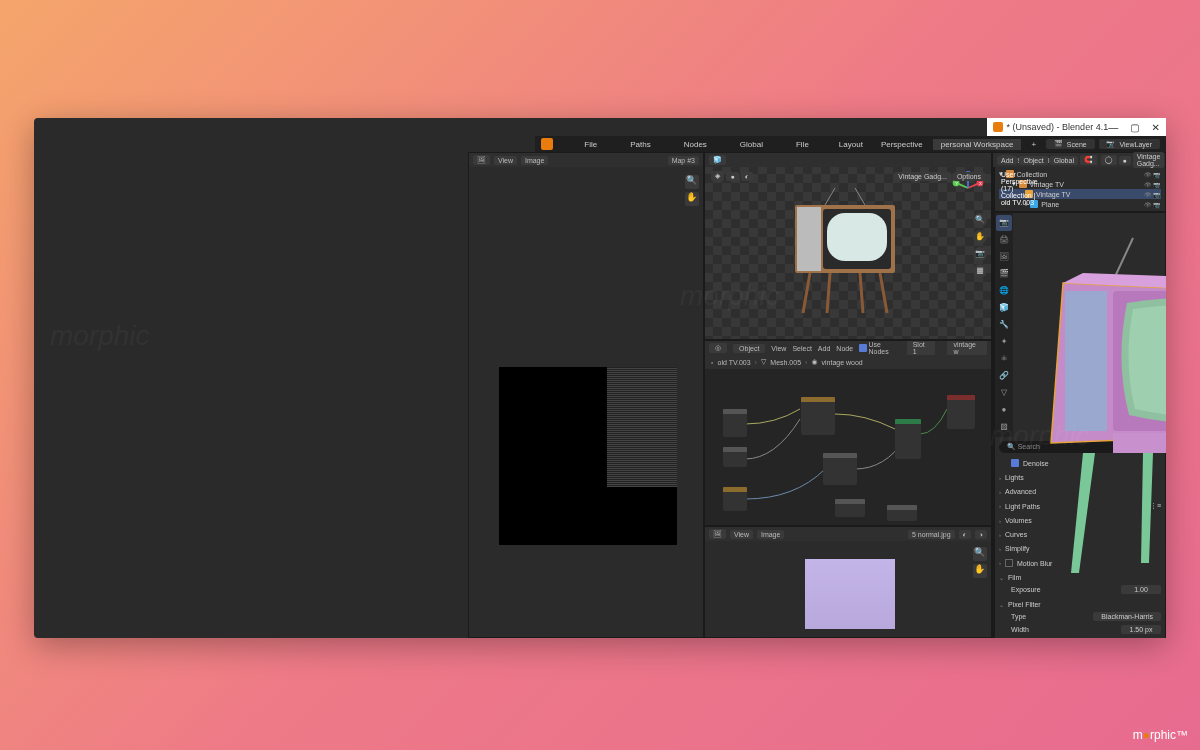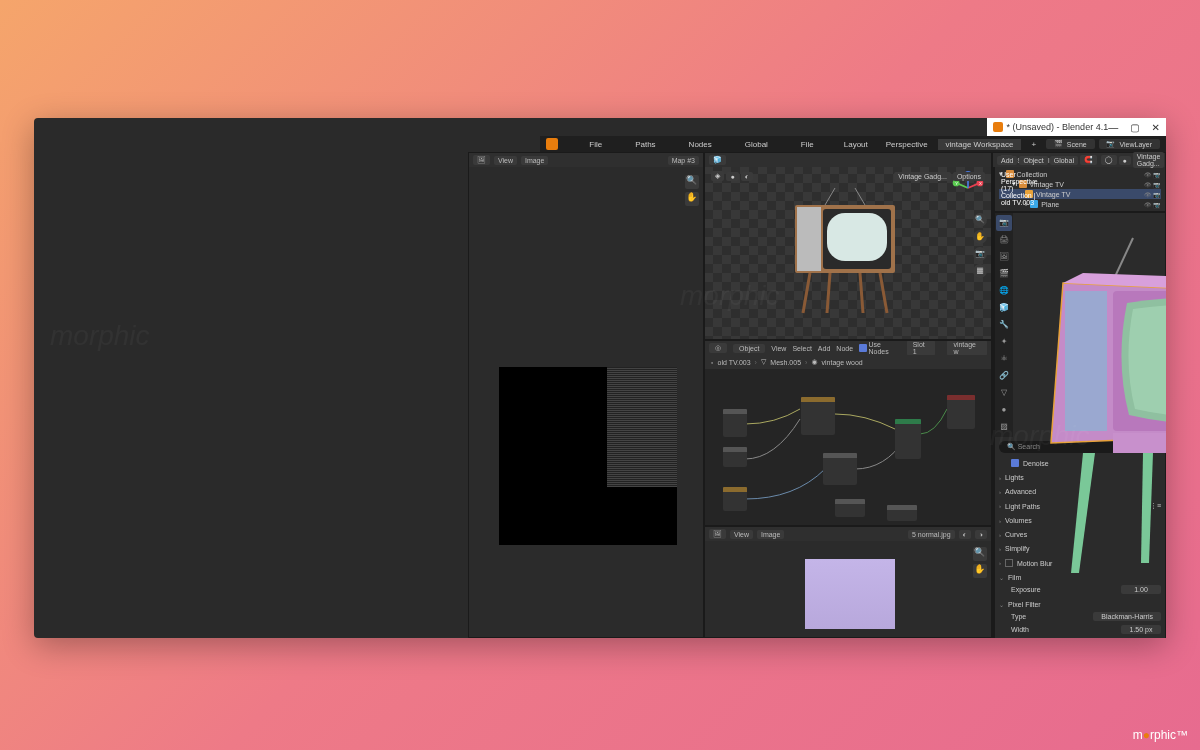--- a/index.html
+++ b/index.html
@@ -103,21 +103,21 @@
   <div class="menubar">
     <div class="logo"></div>
     <span class="menuitem">File</span>
     <span class="menuitem">Paths</span>
     <span class="menuitem">Nodes</span>
     <span class="menuitem">Global</span>
     <span class="menuitem">File</span>
     <span class="sep"></span>
     <span class="tab">Layout</span>
     <span class="tab">Perspective</span>
-    <span class="tab active">vintage Workspace</span>
+    <span class="tab active">personal Workspace</span>
     <span class="tab">+</span>
     <div class="right">
       <div class="scenefield">
         <span style="font-size:7px">🎬</span>
           <span>Scene</span>
       </div>
       <div class="scenefield">
         <span style="font-size:7px">📷</span>
           <span>ViewLayer</span>
       </div>

